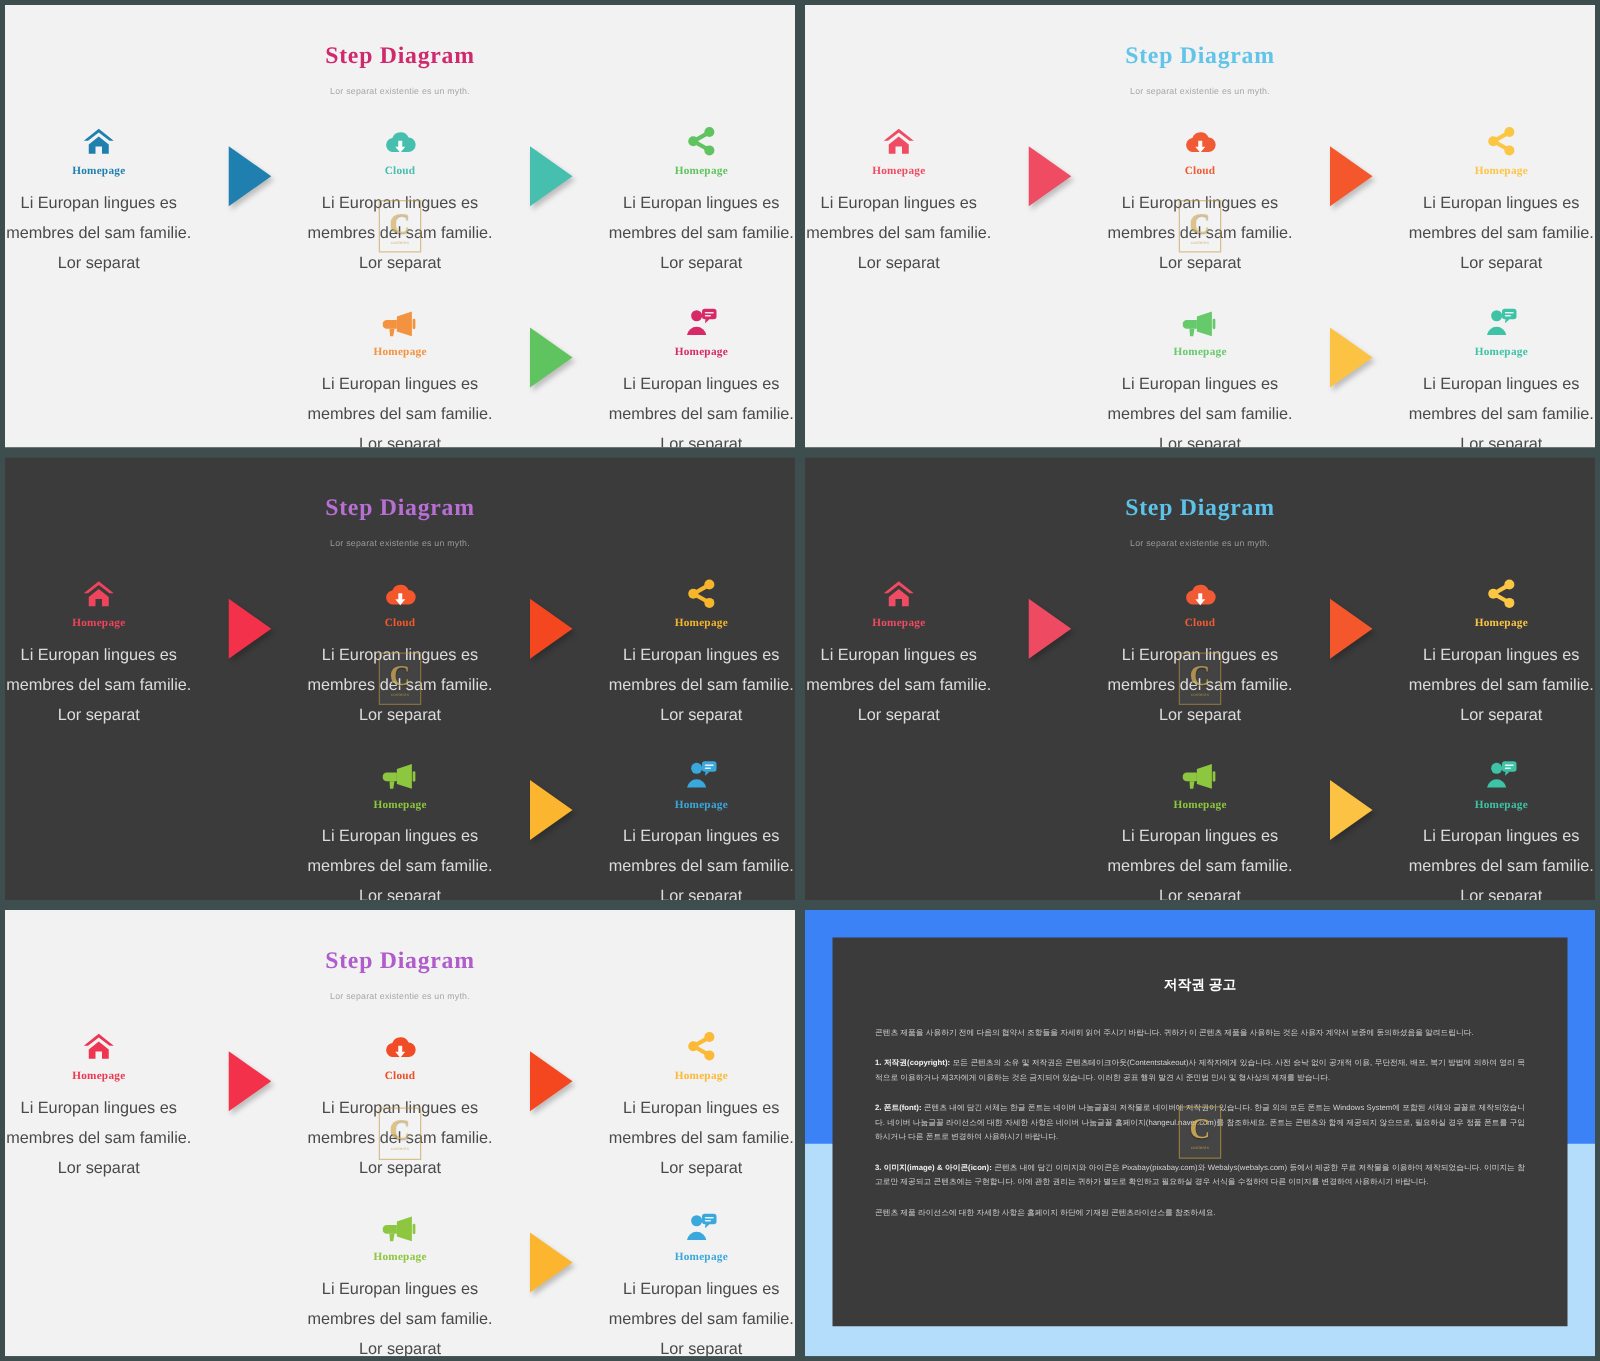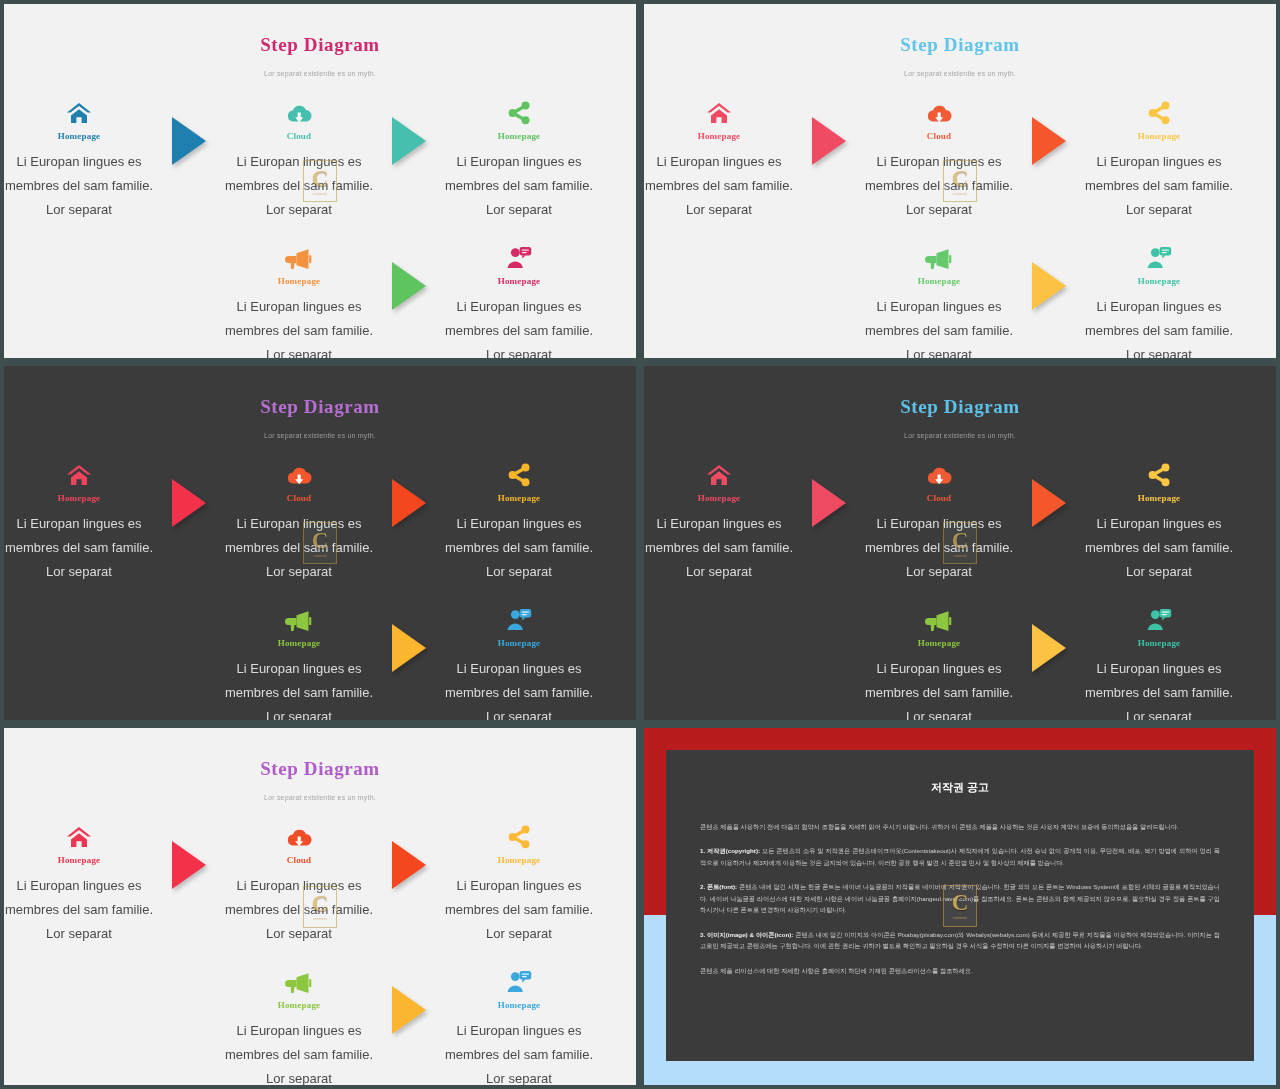--- a/index.html
+++ b/index.html
@@ -43,21 +43,21 @@
     color: #a6a6a6;
     margin-top: 14px;
     letter-spacing: .2px;
   }
   .slide.dark .subtitle { color: #9a9a9a; }
 
   
   .rows { position: relative; margin-top: 14px; }
   .row {
     display: flex;
-    justify-content: flex-start;
+    justify-content: space-between;
     align-items: flex-start;
   }
   .row.top   { padding-left: 0px; }
   .row.bottom{ padding-left: 0px; margin-top: 14px; }
 
   .step {
     width: 150px;
     text-align: center;
     flex: 0 0 150px;
   }
@@ -130,21 +130,21 @@
   .watermark .wm-sub {
     font-size: 3.4px;
     color: #c8a24f;
     letter-spacing: .2px;
     margin-top: 2px;
   }
 
   
   .copy-slide {
     position: absolute; inset: 0;
-    background: #b91c1c;
+    background: #3b82f6;
     padding: 12px;
   }
   .copy-band-bottom {
     position: absolute;
     left: 0; right: 0; bottom: 0;
     height: 170px;
     background: #b4dcfb;
   }
   .copy-card {
     position: absolute;

